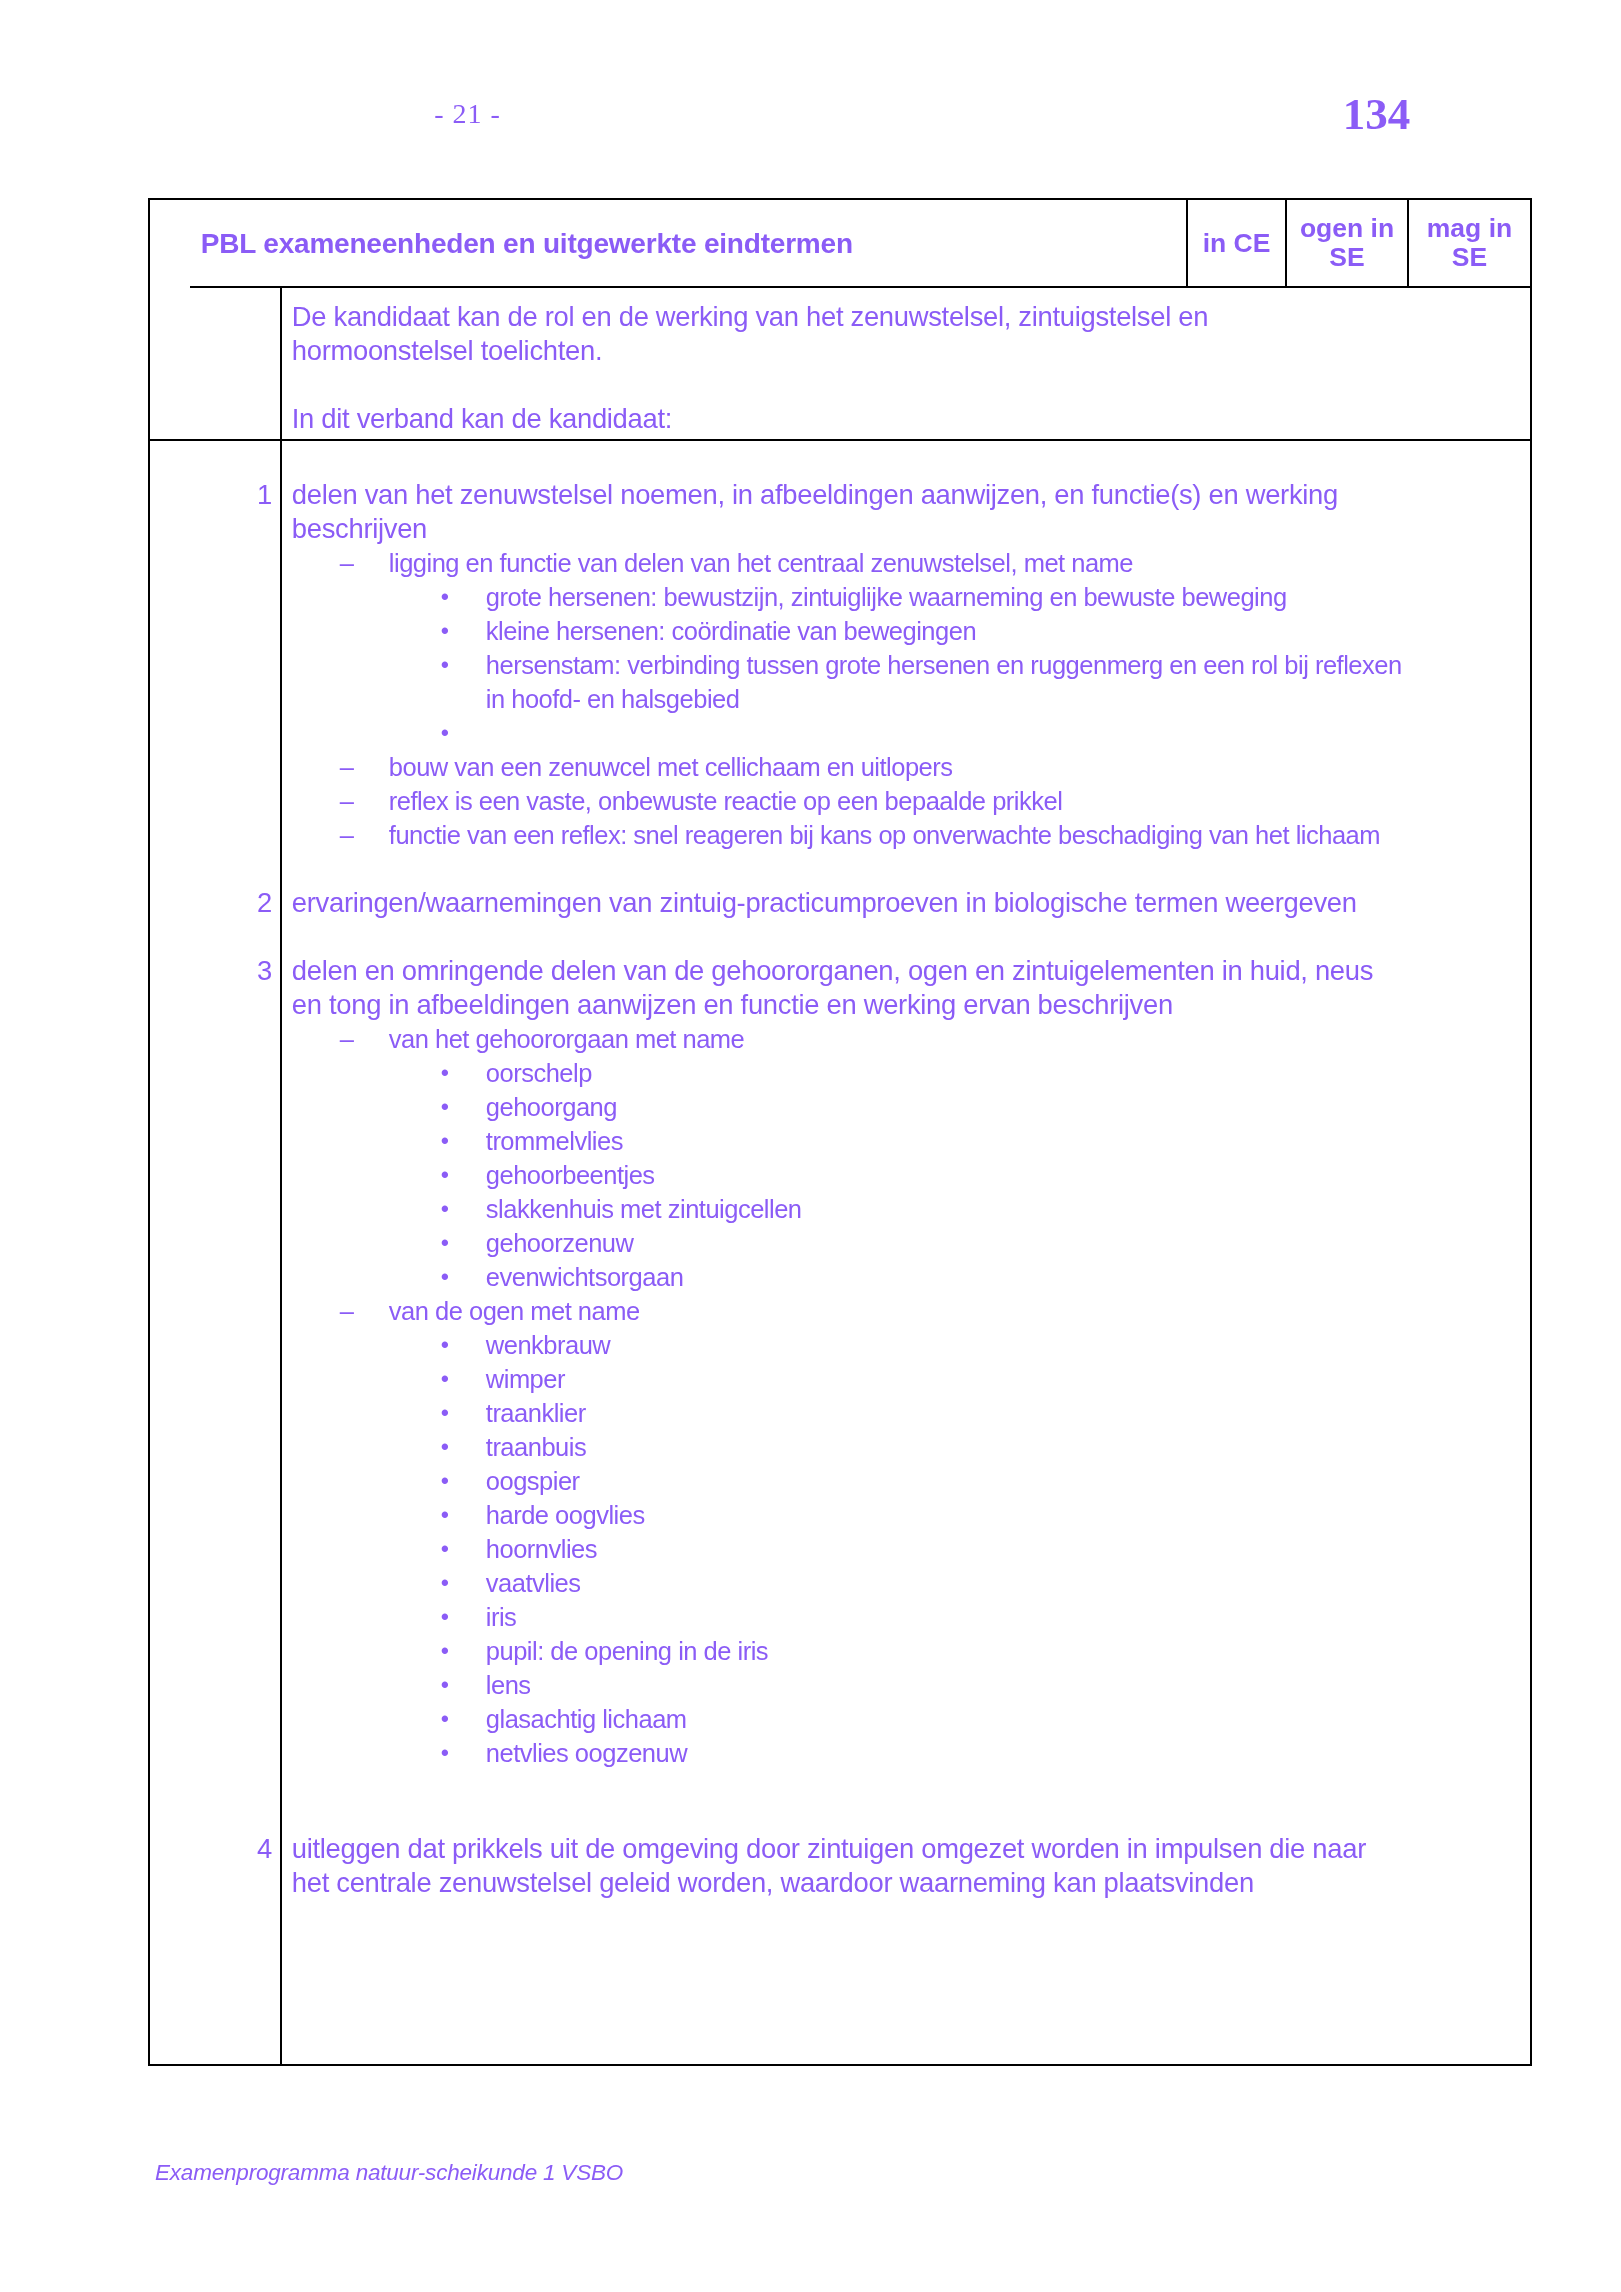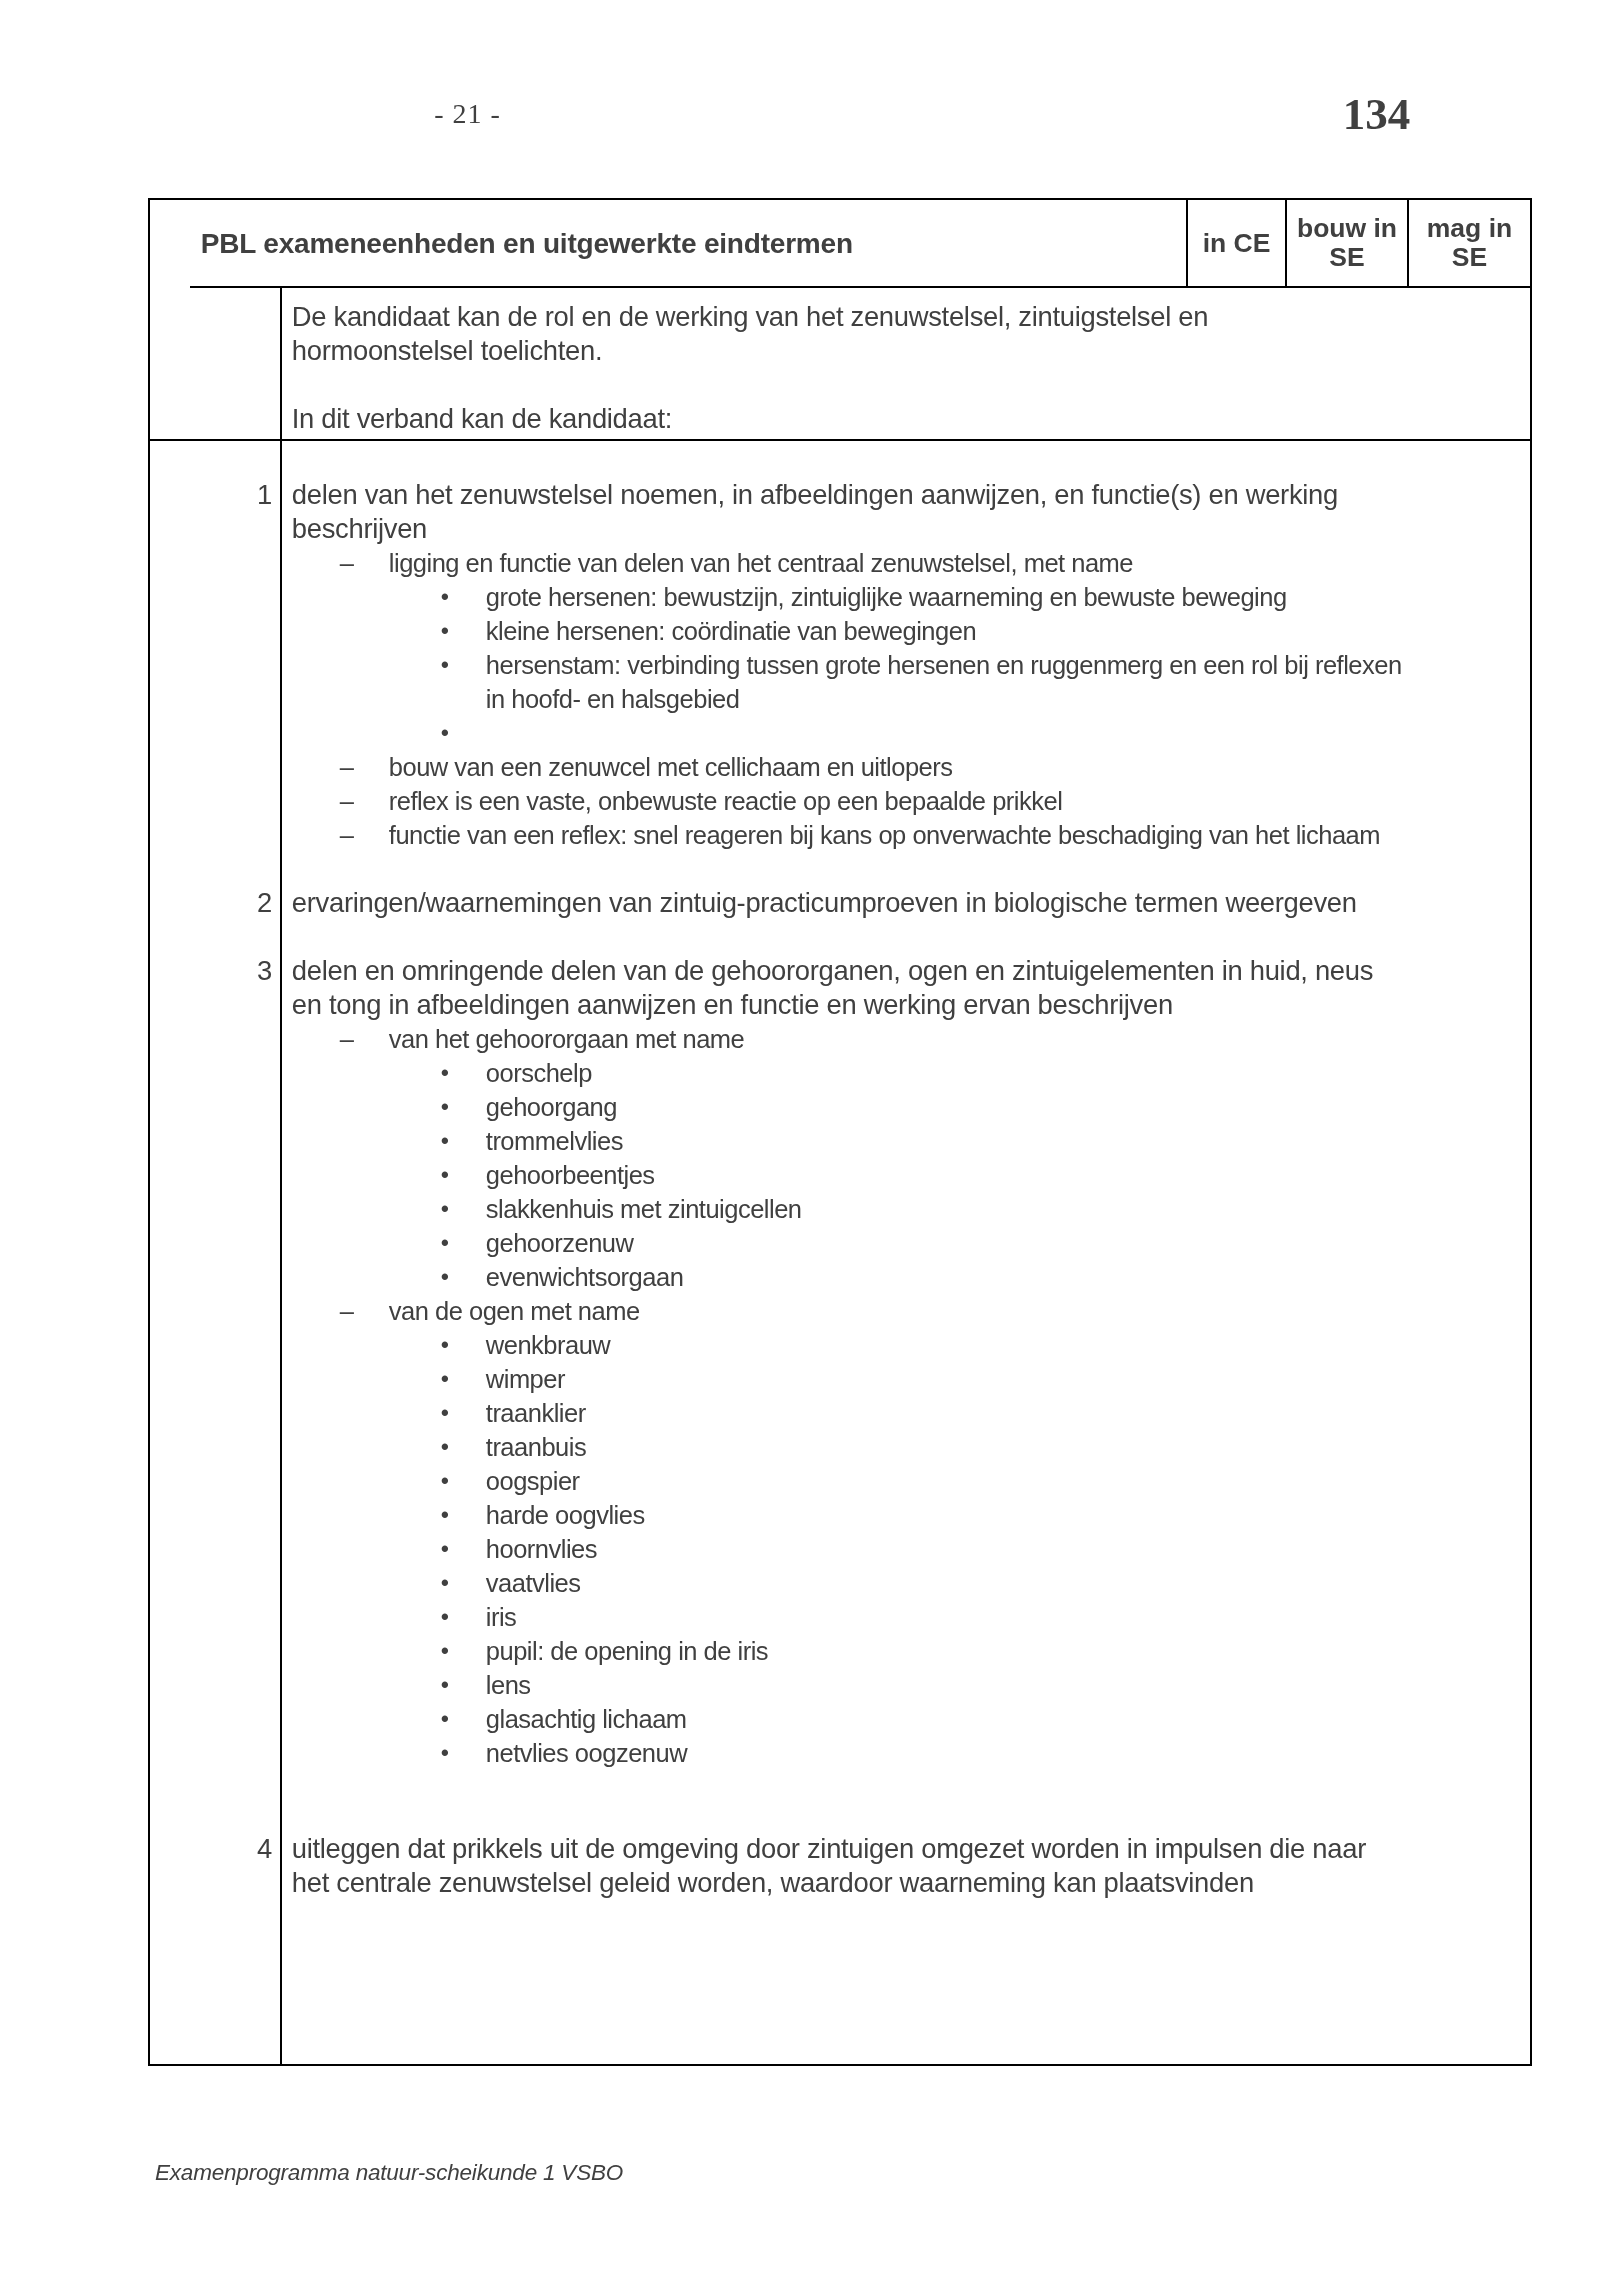--- a/index.html
+++ b/index.html
@@ -1,21 +1,21 @@
 <!DOCTYPE html>
 <html><head>
 <meta charset="utf-8">
 <style>
   html,body{margin:0;padding:0;background:#e8e8e8;}
   .page{
     position:relative;
     width:1621px;height:2293px;
     background:#ffffff;
     font-family:"Liberation Sans", sans-serif;
-    color:#404040;
+    color:#8b5cf6;
     overflow:hidden;
   }
   .pageno{
     position:absolute;left:389px;top:98px;width:157px;
     text-align:center;
     font-family:"Liberation Serif", serif;
     font-size:28px;letter-spacing:1px;
   }
   .stamp{
     position:absolute;left:1313px;top:88px;width:127px;
@@ -86,21 +86,21 @@
 
   <div class="pageno">- 21 -</div>
 
   <div class="stamp">134</div>
 
   <div class="examtable">
 
     <div class="thead">
       <div class="cell title">PBL exameneenheden en uitgewerkte eindtermen</div>
       <div class="cell cce">in CE</div>
-      <div class="cell cmoet">bouw in
+      <div class="cell cmoet">ogen in
 SE</div>
       <div class="cell cmag">mag in
 SE</div>
     </div>
 
     <div class="introrow">
       <div class="inum"></div>
       <div class="ibody">
         <div class="pre">De kandidaat kan de rol en de werking van het zenuwstelsel, zintuigstelsel en
 hormoonstelsel toelichten.</div>

